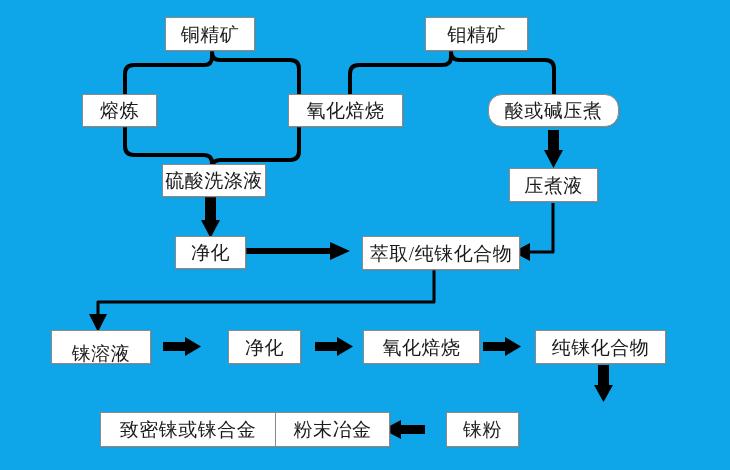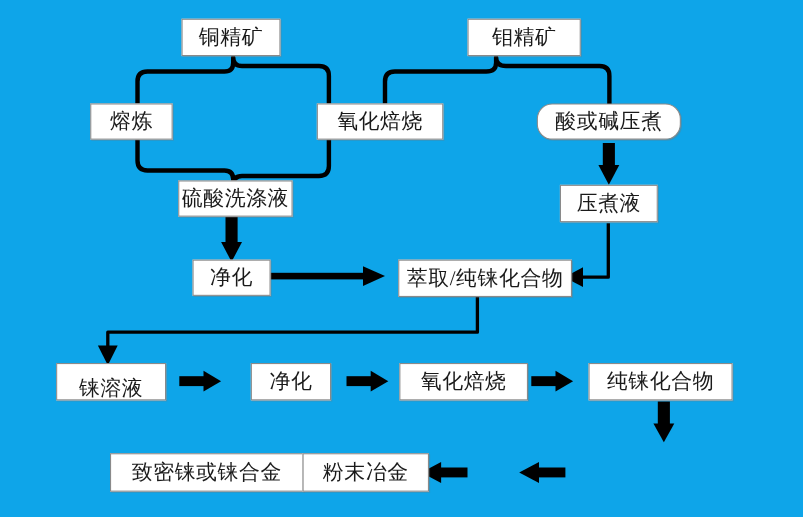--- a/index.html
+++ b/index.html
@@ -168,14 +168,17 @@
   <div class="node" style="left:535px; top:330px; width:131px; height:34px;">
     <span>纯铼化合物</span>
   </div>
 
   <div class="node" style="left:52px; top:412px; width:176px; height:35px;margin-left:48px;">
     <span>致密铼或铼合金</span>
   </div>
   <div class="node" style="left:275px; top:412px; width:115px; height:35px;">
     <span>粉末冶金</span>
   </div>
+  <div class="node" style="left:446px; top:412px; width:73px; height:35px;">
+    <span>铼粉</span>
+  </div>
 
 </div>
 
 </body></html>

